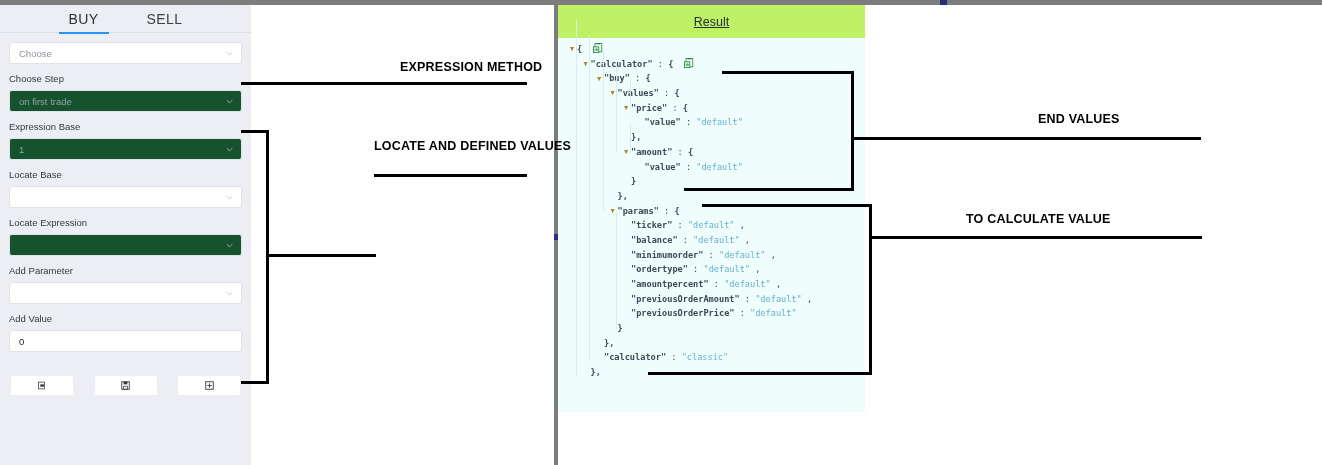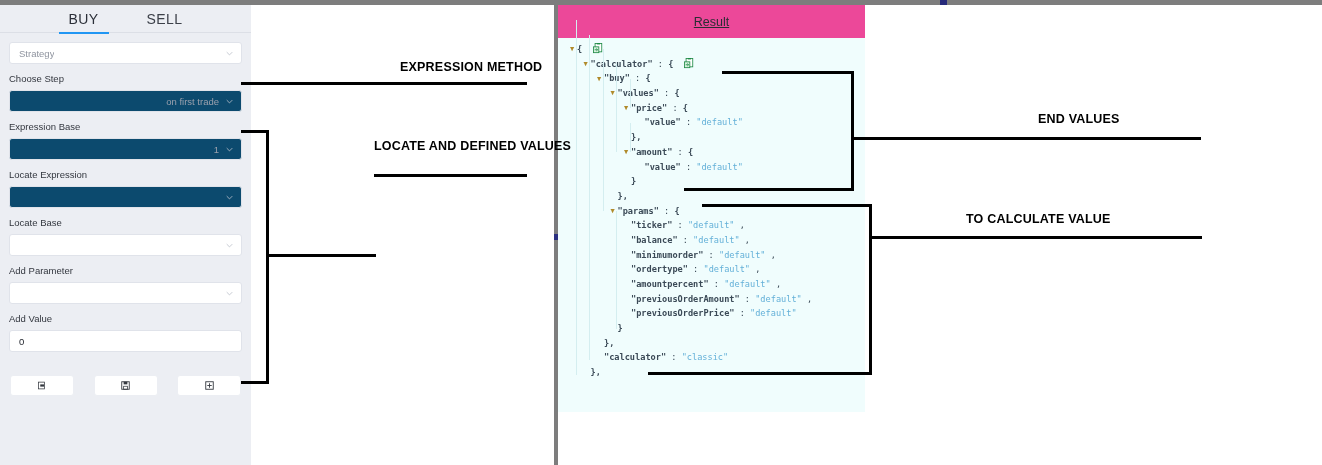--- a/index.html
+++ b/index.html
@@ -89,23 +89,22 @@
     border: 1px solid #e0e3ea;
     border-radius: 3px;
     background: #ffffff;
     display: flex;
     align-items: center;
     padding: 0 22px 0 9px;
     box-sizing: border-box;
     cursor: pointer;
   }
   .select-box.disabled {
-    background: #0c4a6e;
+    background: #14532d;
     cursor: default;
-    justify-content: flex-end;
   }
   .select-value {
     font-size: 9.5px;
     color: #9aa0ad;
     white-space: nowrap;
     overflow: hidden;
   }
   .select-box.filled .select-value { color: #8f949f; }
   .chev {
     position: absolute;
@@ -163,21 +162,21 @@
   
   .json-panel {
     position: absolute;
     left: 558px; top: 5px;
     width: 307px;
     height: 407px;
     background: #f0fdfd;
   }
   .json-header {
     height: 33px;
-    background: #ec4899;
+    background: #bef264;
     display: flex;
     align-items: center;
     justify-content: center;
     font-size: 12.5px;
     color: #2a2d34;
     text-decoration: underline;
   }
   .json-body {
     padding: 4px 0 0 0;
     font-family: "DejaVu Sans Mono", monospace;
@@ -257,21 +256,21 @@
     </div>
     <div class="tab">
       <span>SELL</span>
     </div>
   </div>
 
   <div class="form">
 
     <div class="field">
       <div class="select-box filled">
-        <span class="select-value">Strategy</span>
+        <span class="select-value">Choose</span>
         <span class="chev">
           <svg width="7" height="7" viewBox="0 0 10 10">
               <path d="M1 3 L5 7 L9 3" fill="none" stroke="#b6bbc6" stroke-width="1.1"></path>
             </svg>
         </span>
       </div>
     </div>
 
     <div class="field">
       <div class="field-label">Choose Step</div>
@@ -291,38 +290,38 @@
         <span class="select-value">1</span>
         <span class="chev">
           <svg width="7" height="7" viewBox="0 0 10 10">
               <path d="M1 3 L5 7 L9 3" fill="none" stroke="#c4c8d1" stroke-width="1.1"></path>
             </svg>
         </span>
       </div>
     </div>
 
     <div class="field">
+      <div class="field-label">Locate Base</div>
+      <div class="select-box">
+        <span class="select-value"></span>
+        <span class="chev">
+          <svg width="7" height="7" viewBox="0 0 10 10">
+              <path d="M1 3 L5 7 L9 3" fill="none" stroke="#b6bbc6" stroke-width="1.1"></path>
+            </svg>
+        </span>
+      </div>
+    </div>
+
+    <div class="field">
       <div class="field-label">Locate Expression</div>
       <div class="select-box disabled">
         <span class="select-value"></span>
         <span class="chev">
           <svg width="7" height="7" viewBox="0 0 10 10">
               <path d="M1 3 L5 7 L9 3" fill="none" stroke="#c4c8d1" stroke-width="1.1"></path>
-            </svg>
-        </span>
-      </div>
-    </div>
-
-    <div class="field">
-      <div class="field-label">Locate Base</div>
-      <div class="select-box">
-        <span class="select-value"></span>
-        <span class="chev">
-          <svg width="7" height="7" viewBox="0 0 10 10">
-              <path d="M1 3 L5 7 L9 3" fill="none" stroke="#b6bbc6" stroke-width="1.1"></path>
             </svg>
         </span>
       </div>
     </div>
 
     <div class="field">
       <div class="field-label">Add Parameter</div>
       <div class="select-box">
         <span class="select-value"></span>
         <span class="chev">

